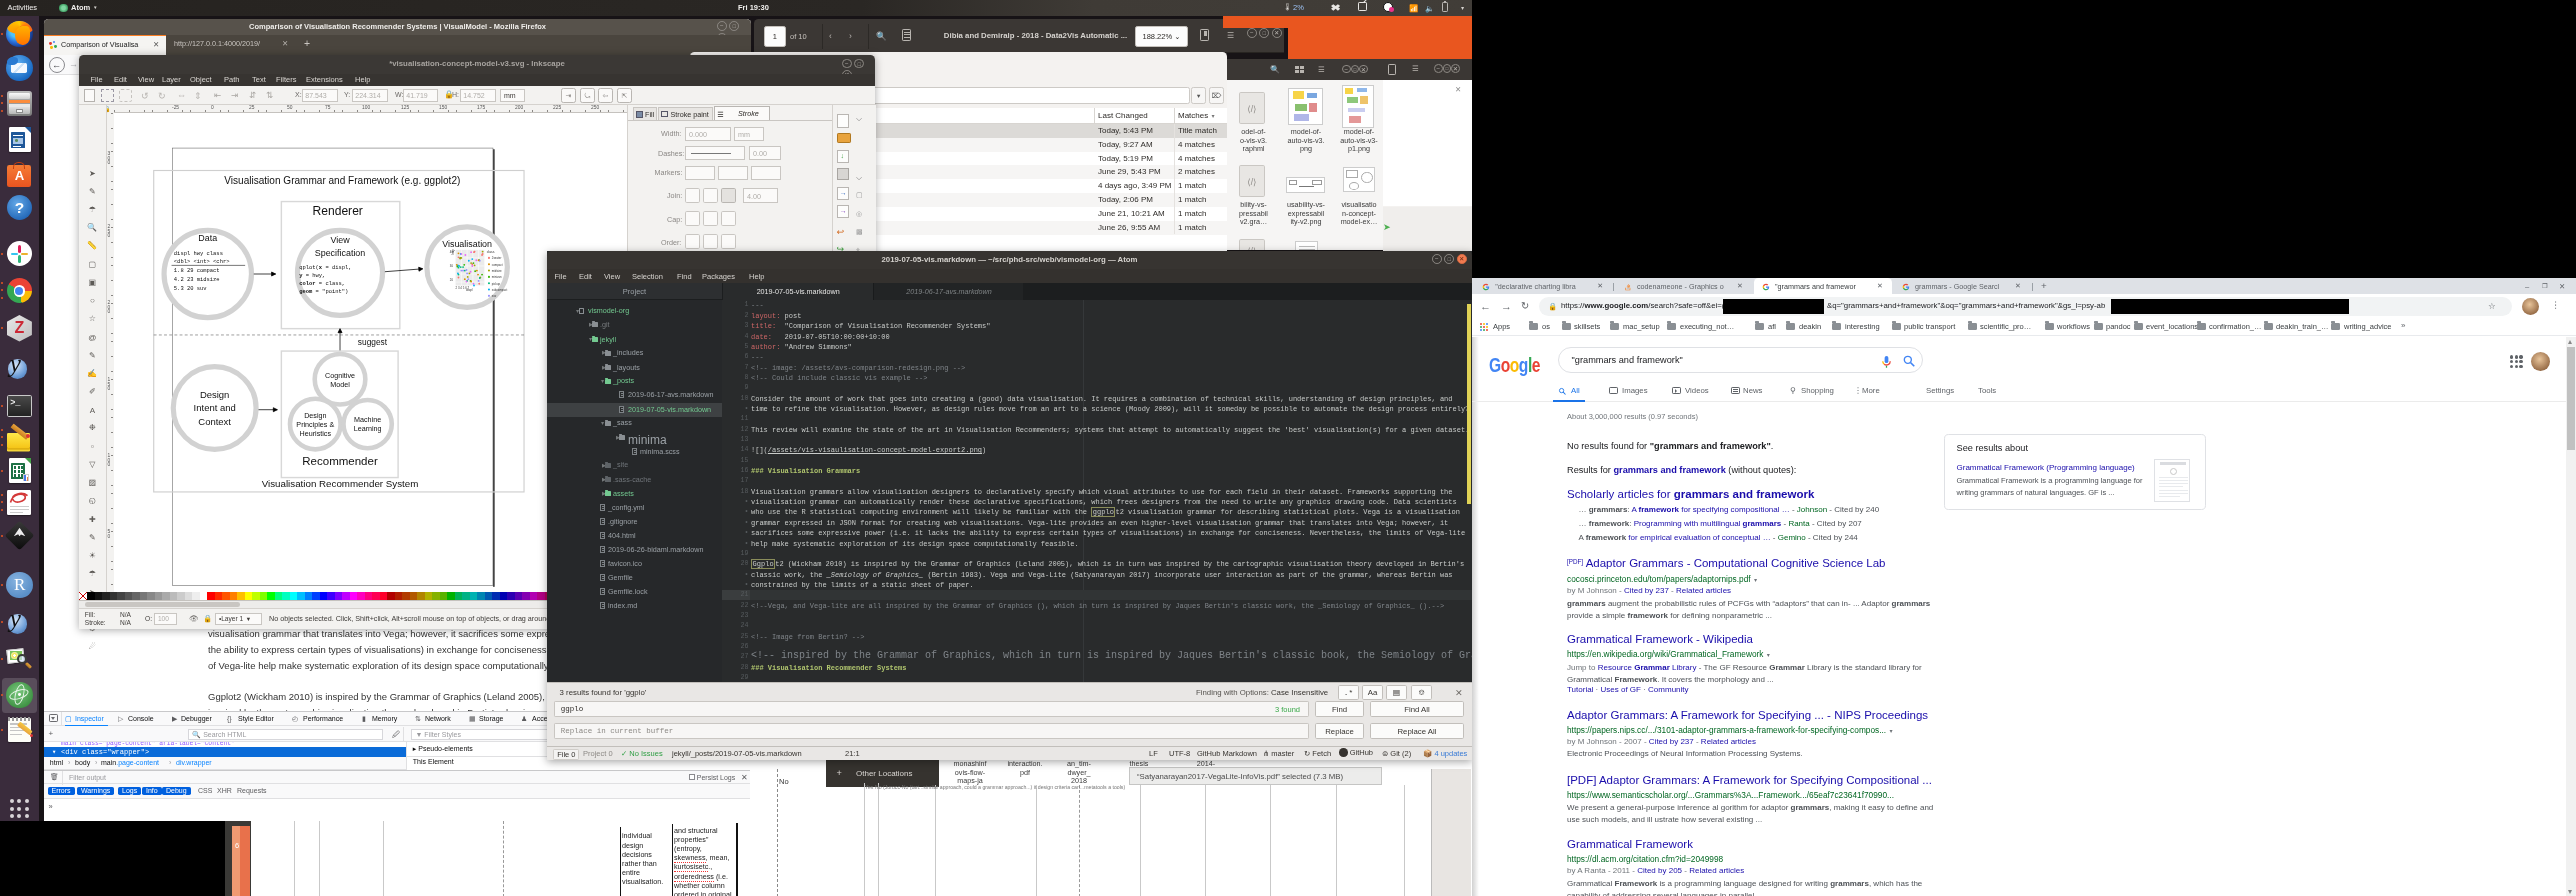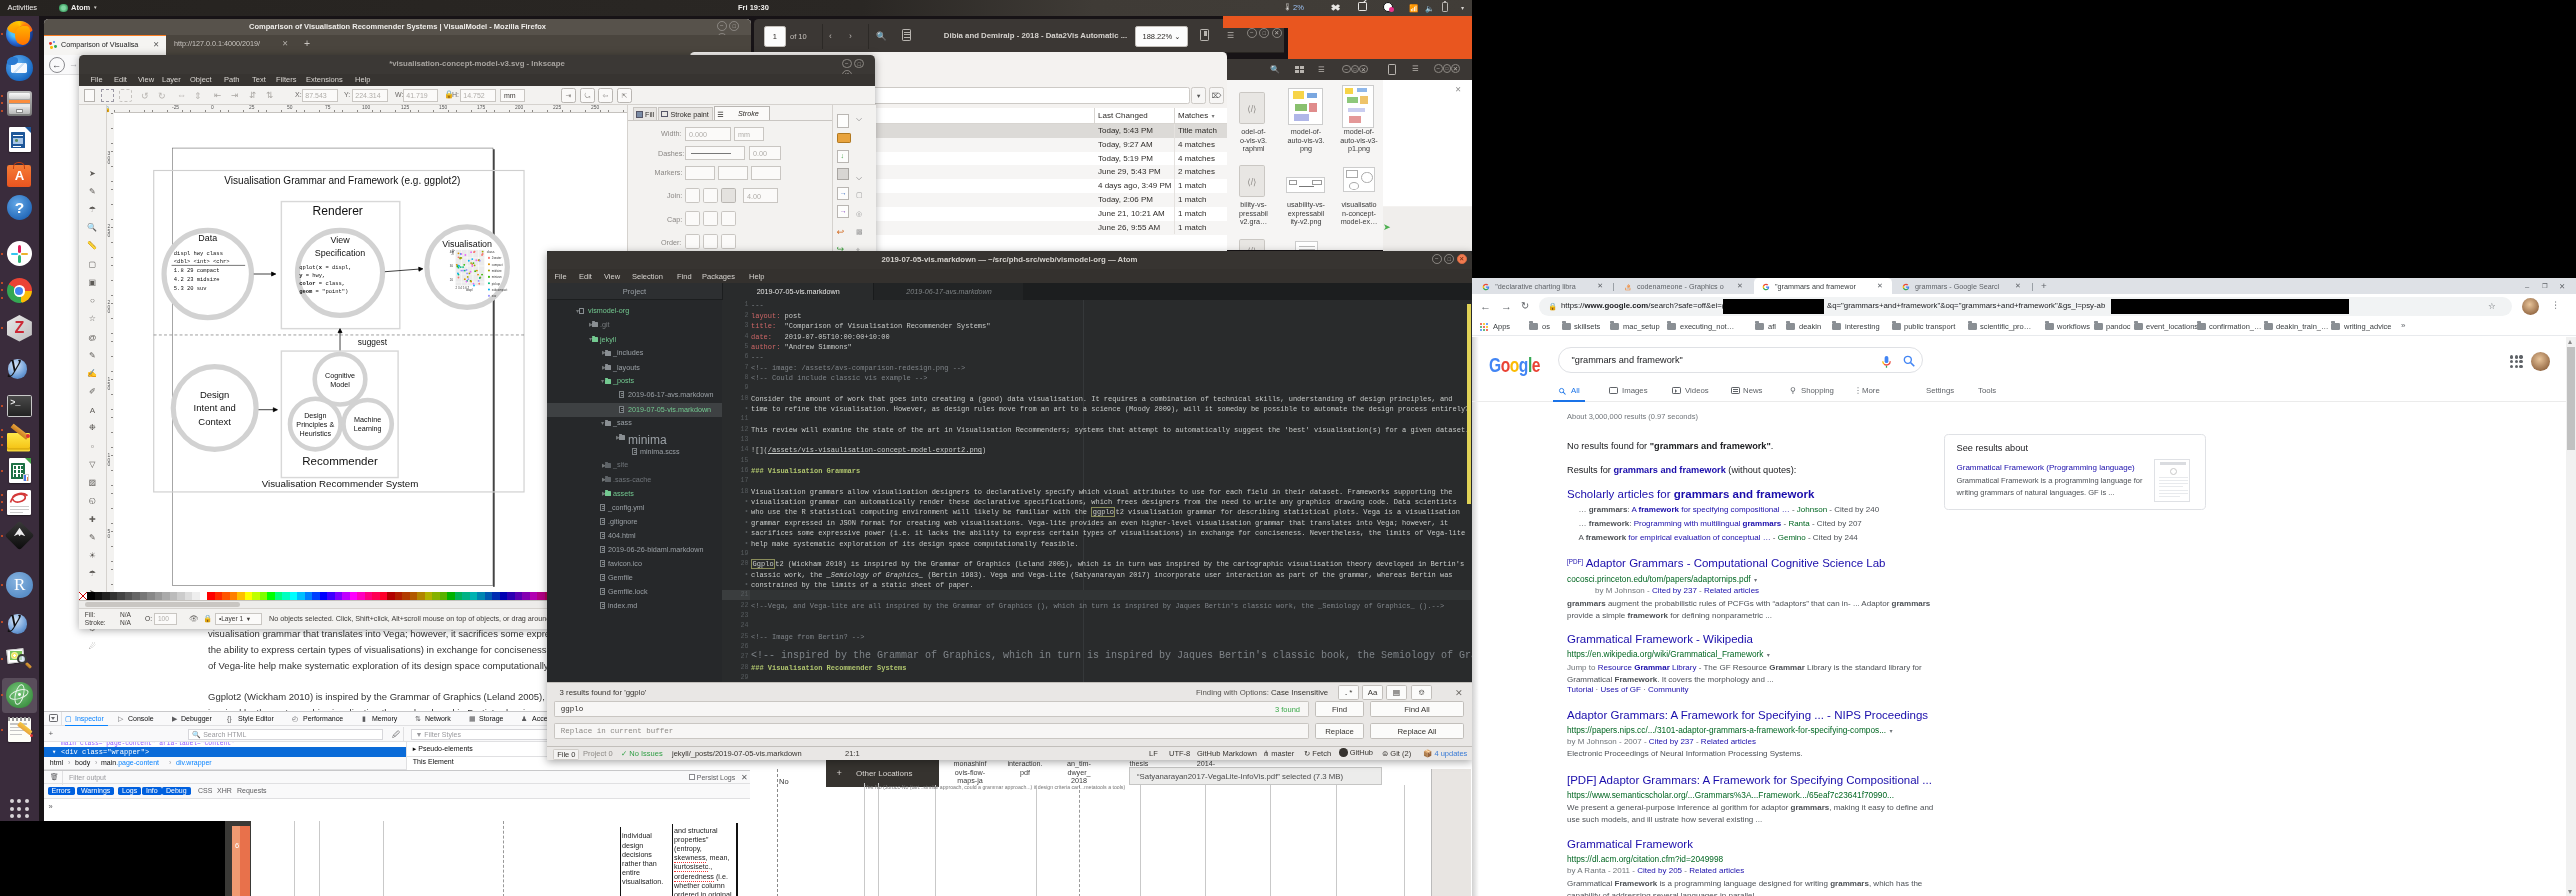--- a/index.html
+++ b/index.html
@@ -1291,21 +1291,21 @@
       <div class="abs" style="left:95px;top:75px;font-size:7.5px;color:#70757a;">About 3,000,000 results (0.97 seconds)</div>
       <div class="abs" style="left:95px;top:-59px;width:460px;white-space:nowrap;">
         <div class="abs" style="left:0;top:163px;font-size:9.2px;color:#202124;">No results found for <b>"grammars and framework"</b>.</div>
         <div class="abs" style="left:0;top:187px;font-size:9.2px;color:#202124;">Results for <b style="color:#1a0dab;">grammars and framework</b> (without quotes):</div>
         <div class="abs" style="left:0;top:210px;font-size:11.5px;color:#1a0dab;">Scholarly articles for <b>grammars and framework</b></div>
         <div class="abs" style="left:11.5px;top:227px;font-size:8px;color:#4d5156;">… <b>grammars</b>: <span style="color:#1a0dab;">A <b>framework</b> for specifying compositional …</span> - <span style="color:#006621;">Johnson</span> - Cited by 240</div>
         <div class="abs" style="left:11.5px;top:241px;font-size:8px;color:#4d5156;">… <b>framework</b>: <span style="color:#1a0dab;">Programming with multilingual <b>grammars</b></span> - <span style="color:#006621;">Ranta</span> - Cited by 207</div>
         <div class="abs" style="left:11.5px;top:255px;font-size:8px;color:#4d5156;">A <b>framework</b> <span style="color:#1a0dab;">for empirical evaluation of conceptual …</span> - <span style="color:#006621;">Gemino</span> - Cited by 244</div>
         <div class="abs" style="left:0;top:279px;font-size:11.5px;color:#1a0dab;"><span style="font-size:6.3px;vertical-align:3.5px;">[PDF]</span> Adaptor Grammars - Computational Cognitive Science Lab</div>
         <div class="abs" style="left:0;top:296px;font-size:8.3px;color:#006621;">cocosci.princeton.edu/tom/papers/adaptornips.pdf <span style="color:#70757a;font-size:5.2px;">▼</span></div>
-        <div class="abs" style="left:0;top:308px;font-size:8px;color:#70757a;margin-left:28px;">by M Johnson - <span style="color:#1a0dab;">Cited by 237</span> - <span style="color:#1a0dab;">Related articles</span></div>
+        <div class="abs" style="left:0;top:308px;font-size:8px;color:#70757a;">by M Johnson - <span style="color:#1a0dab;">Cited by 237</span> - <span style="color:#1a0dab;">Related articles</span></div>
         <div class="abs" style="left:0;top:320px;font-size:8px;color:#4d5156;line-height:11.5px;"><b>grammars</b> augment the probabilistic rules of PCFGs with “adaptors” that can in- ... Adaptor <b>grammars</b><br>provide a simple <b>framework</b> for defining nonparametric ...</div>
         <div class="abs" style="left:0;top:355px;font-size:11.5px;color:#1a0dab;">Grammatical Framework - Wikipedia</div>
         <div class="abs" style="left:0;top:371px;font-size:8.3px;color:#006621;">https://en.wikipedia.org/wiki/Grammatical_Framework <span style="color:#70757a;font-size:5.2px;">▼</span></div>
         <div class="abs" style="left:0;top:384px;font-size:8px;color:#4d5156;line-height:11.5px;"><span style="color:#70757a;">Jump to</span> <span style="color:#1a0dab;">Resource <b>Grammar</b> Library</span> - The GF Resource <b>Grammar</b> Library is the standard library for<br>Grammatical <b>Framework</b>. It covers the morphology and ...</div>
         <div class="abs" style="left:0;top:407px;font-size:8px;color:#1a0dab;">Tutorial <span style="color:#70757a;">·</span> Uses of GF <span style="color:#70757a;">·</span> Community</div>
         <div class="abs" style="left:0;top:431px;font-size:11.5px;color:#1a0dab;">Adaptor Grammars: A Framework for Specifying ... - NIPS Proceedings</div>
         <div class="abs" style="left:0;top:447px;font-size:8.3px;color:#006621;">https://papers.nips.cc/.../3101-adaptor-grammars-a-framework-for-specifying-compos... <span style="color:#70757a;font-size:5.2px;">▼</span></div>
         <div class="abs" style="left:0;top:459px;font-size:8px;color:#70757a;">by M Johnson - 2007 - <span style="color:#1a0dab;">Cited by 237</span> - <span style="color:#1a0dab;">Related articles</span></div>
         <div class="abs" style="left:0;top:471px;font-size:8px;color:#4d5156;">Electronic Proceedings of Neural Information Processing Systems.</div>
         <div class="abs" style="left:0;top:496px;font-size:11.5px;color:#1a0dab;">[PDF] Adaptor Grammars: A Framework for Specifying Compositional ...</div>

